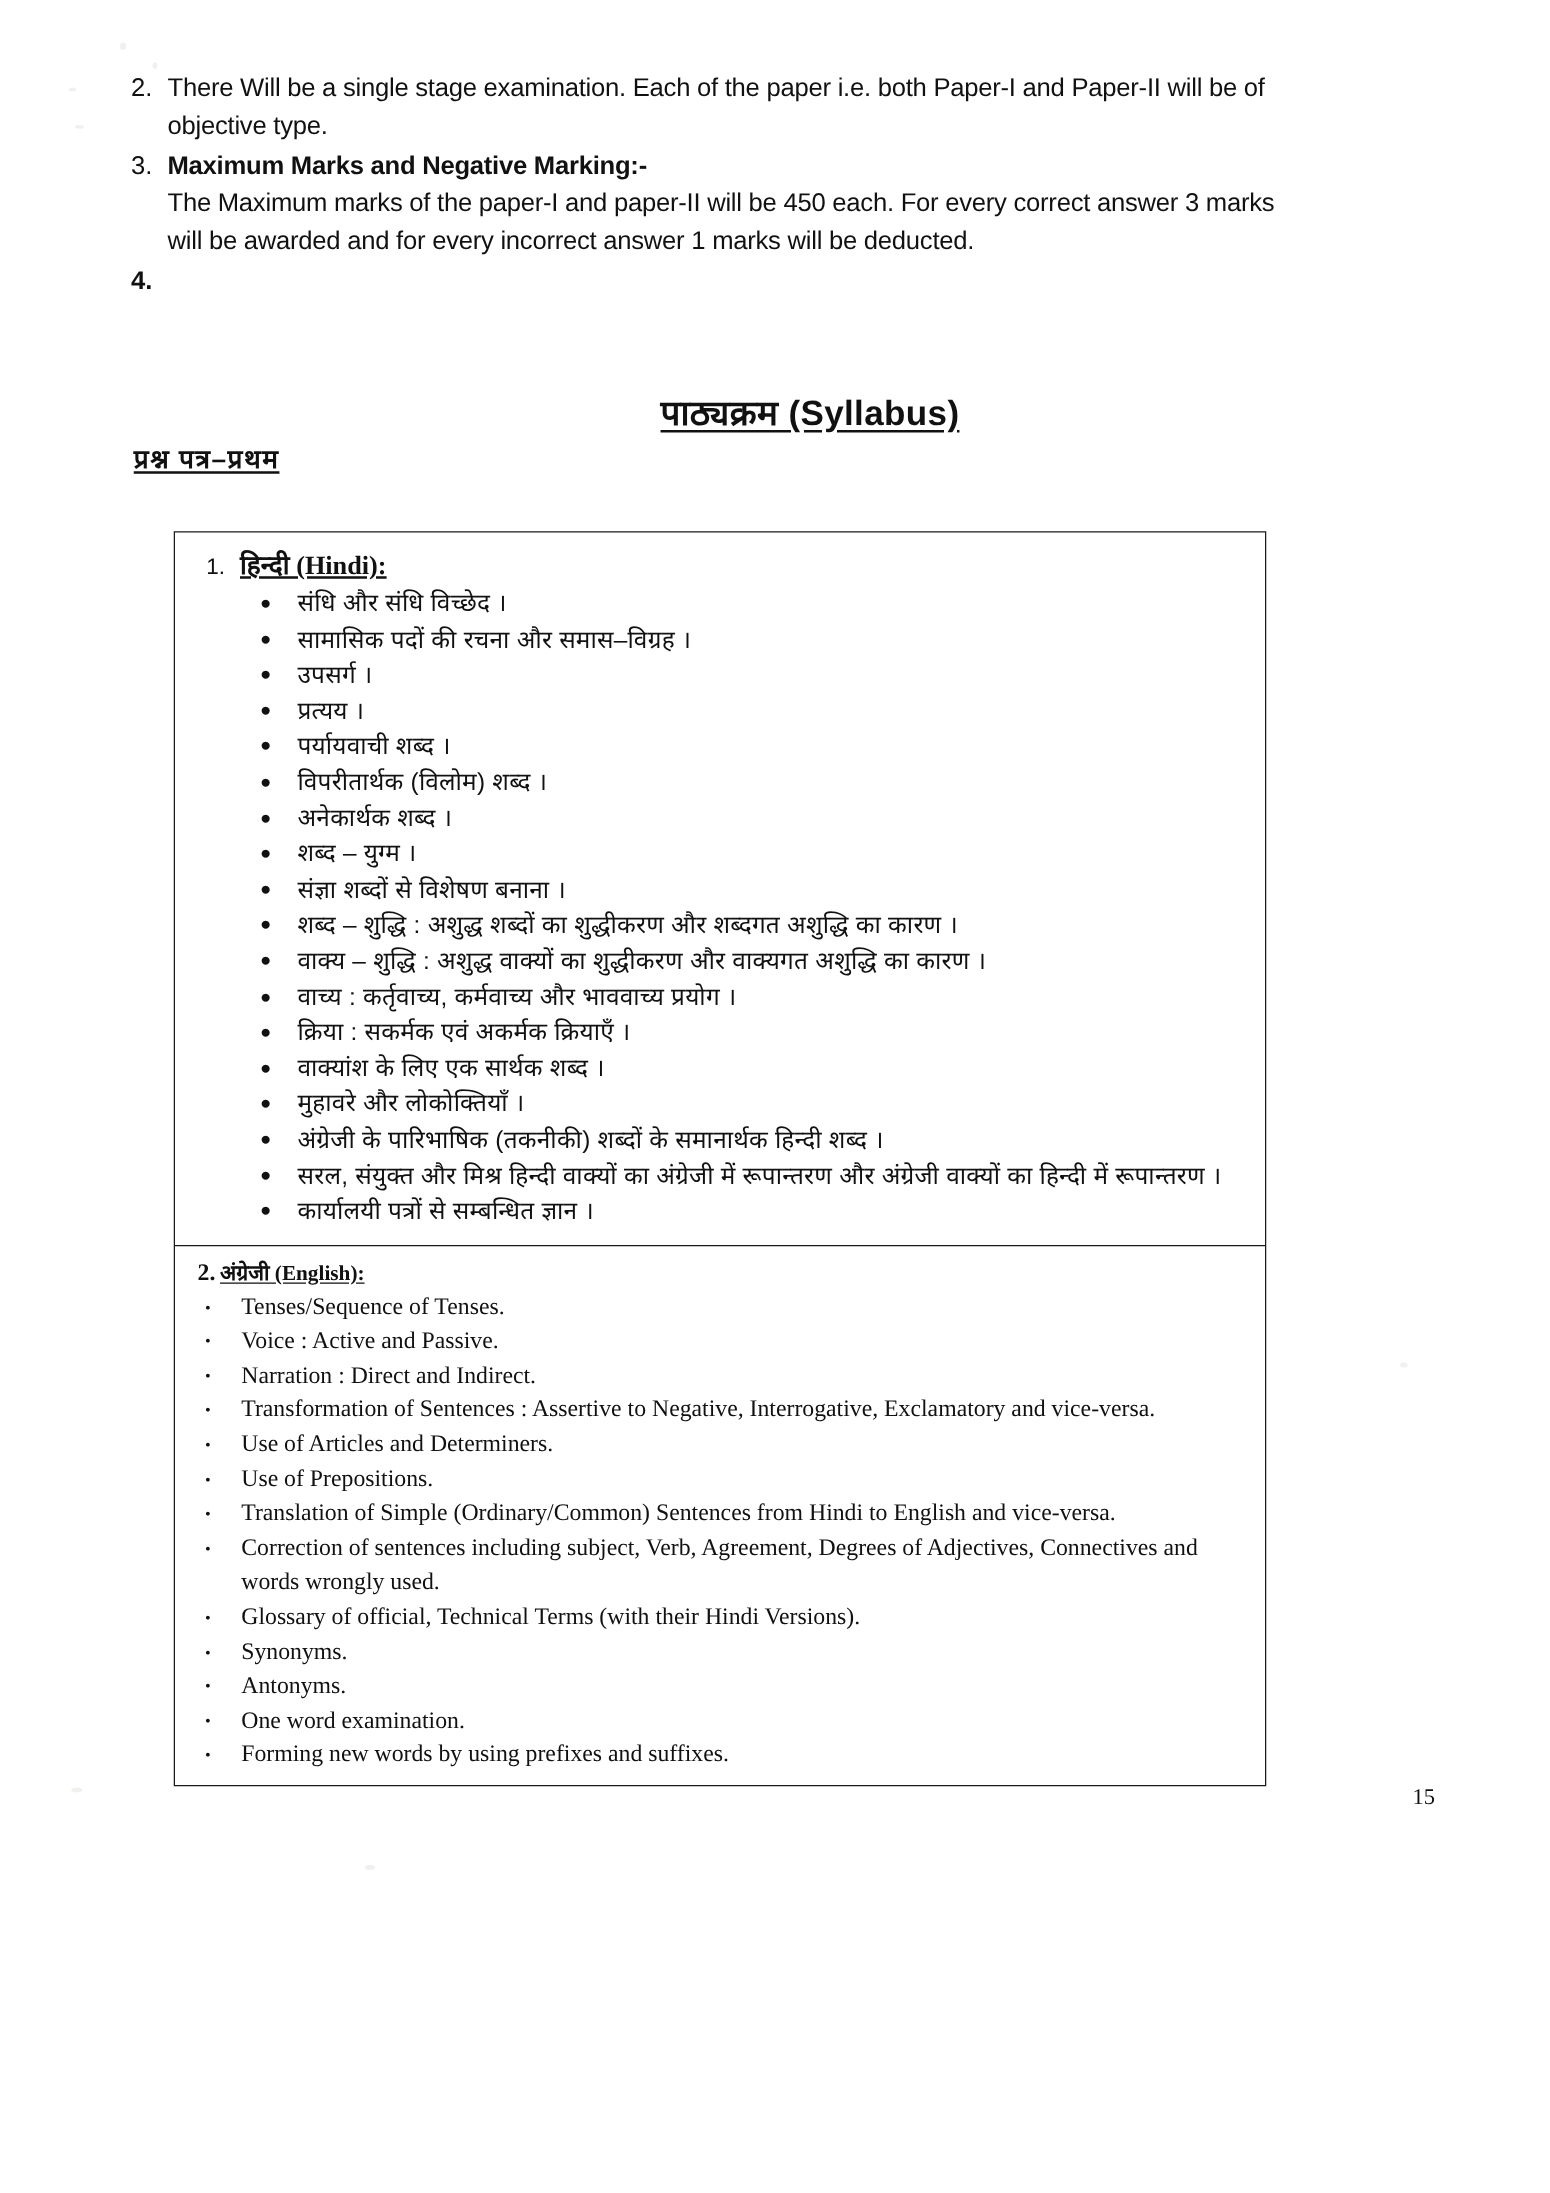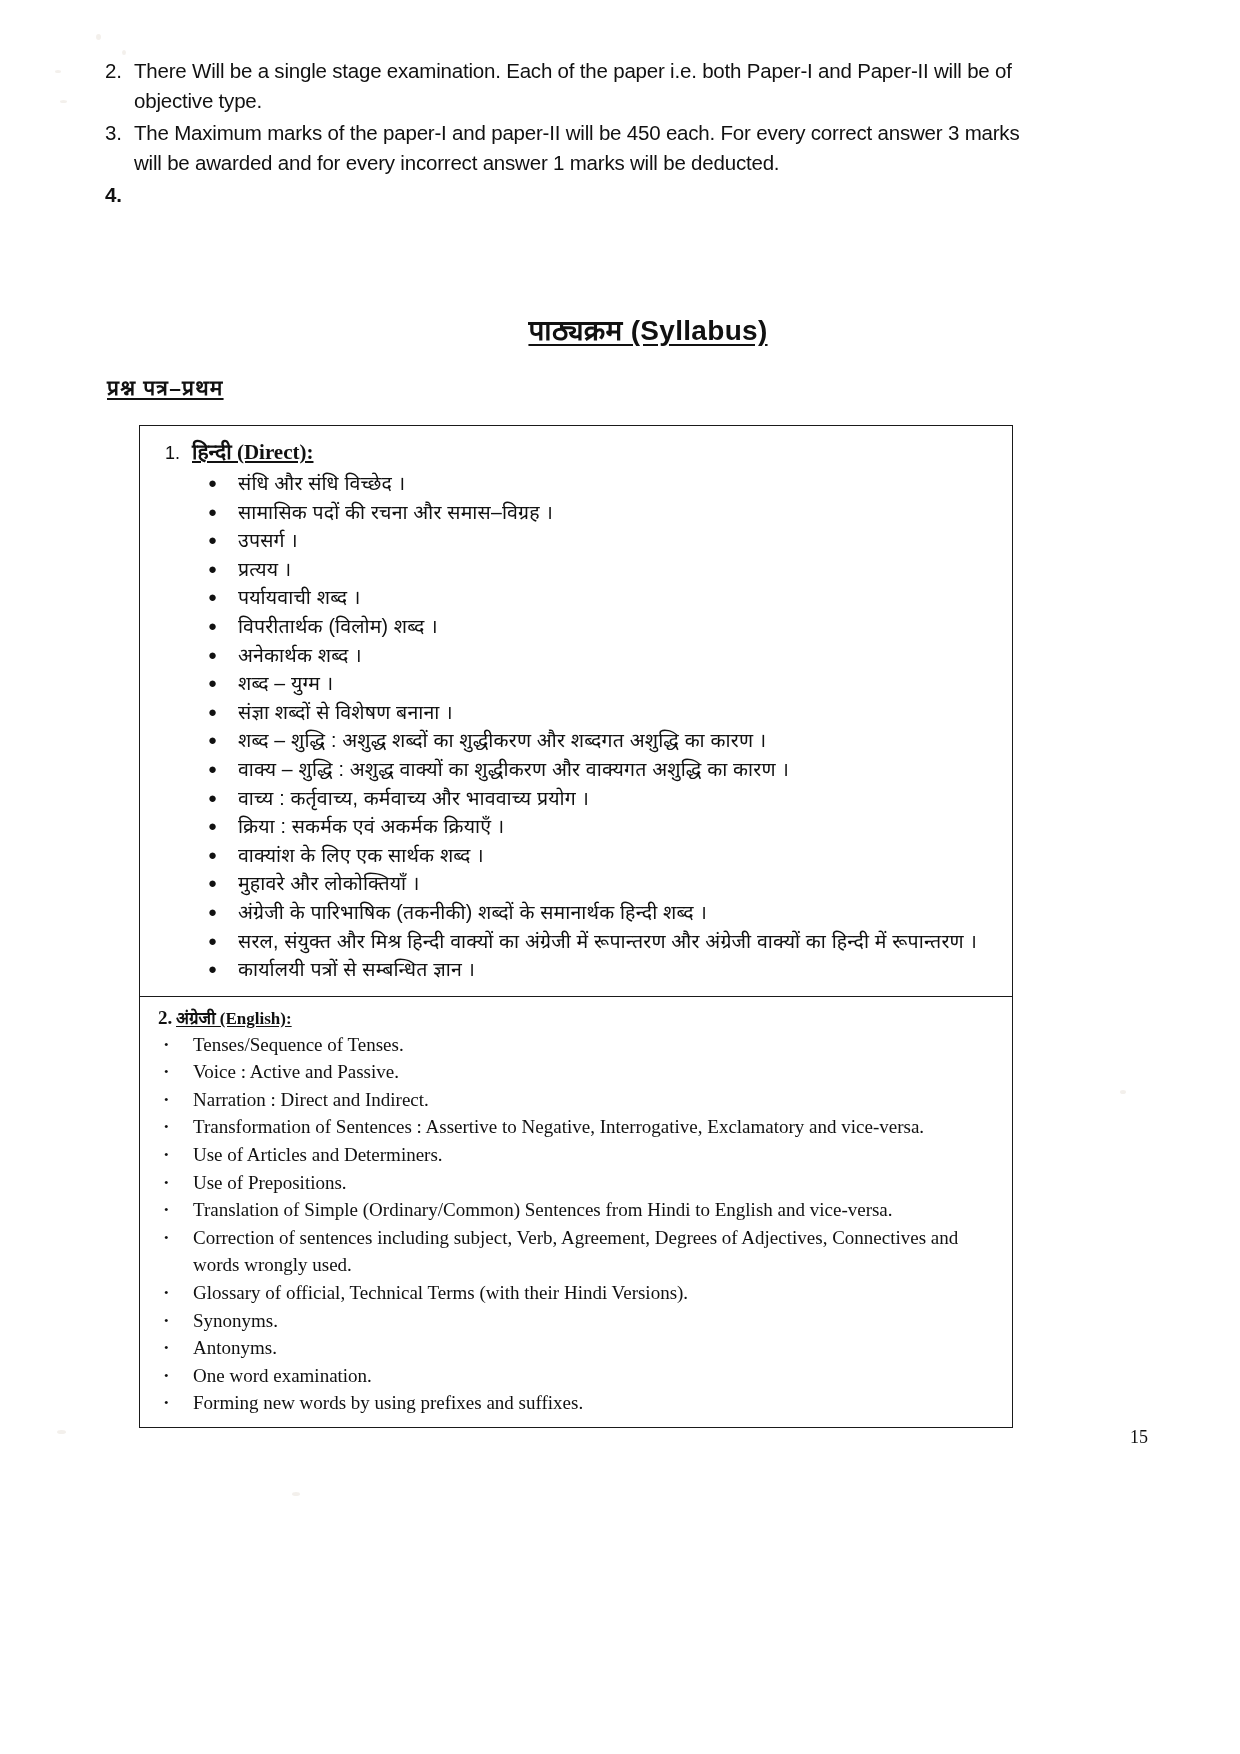--- a/index.html
+++ b/index.html
@@ -81,21 +81,21 @@
     font-weight: bold;
     text-decoration: underline;
     text-underline-offset: 4px;
     letter-spacing: .3px;
   }
 
   
   .paper-heading {
     position: absolute;
     left: 107px;
-    top: 373px;
+    top: 352px;
   }
   .paper-heading span {
     font-size: 21px;
     font-weight: bold;
     text-decoration: underline;
     text-underline-offset: 3px;
     letter-spacing: 1.2px;
   }
 
   
@@ -233,20 +233,21 @@
     <div class="clause">
       <div class="clause-num">2.</div>
       <div class="clause-body">
         <span class="clause-text">There Will be a single stage examination. Each of the paper i.e. both Paper-I and Paper-II will be of objective type.</span>
       </div>
     </div>
 
     <div class="clause">
       <div class="clause-num">3.</div>
       <div class="clause-body">
+        <span class="clause-head">Maximum Marks and Negative Marking:-</span>
         <span class="clause-text">The Maximum marks of the paper-I and paper-II will be 450 each. For every correct answer 3 marks will be awarded and for every incorrect answer 1 marks will be deducted.</span>
       </div>
     </div>
 
     <div class="clause">
       <div class="clause-num bold">4.</div>
       <div class="clause-body">
       </div>
     </div>
 
@@ -258,21 +259,21 @@
 
   <div class="paper-heading">
     <span>प्रश्न  पत्र–प्रथम</span>
   </div>
 
   <div class="box">
 
     <div class="box-section hindi-block">
       <div class="sec-head-row">
         <div class="sec-num">1.</div>
-        <div class="sec-title">हिन्दी (Direct):</div>
+        <div class="sec-title">हिन्दी (Hindi):</div>
       </div>
       <ul class="hi-list" id="hindi-list">
           <li class="hi-item">
             <span class="hi-bullet">●</span>
             <span class="hi-text">संधि और संधि विच्छेद  ।</span>
           </li>
           <li class="hi-item">
             <span class="hi-bullet">●</span>
             <span class="hi-text">सामासिक पदों की रचना और समास–विग्रह  ।</span>
           </li>

